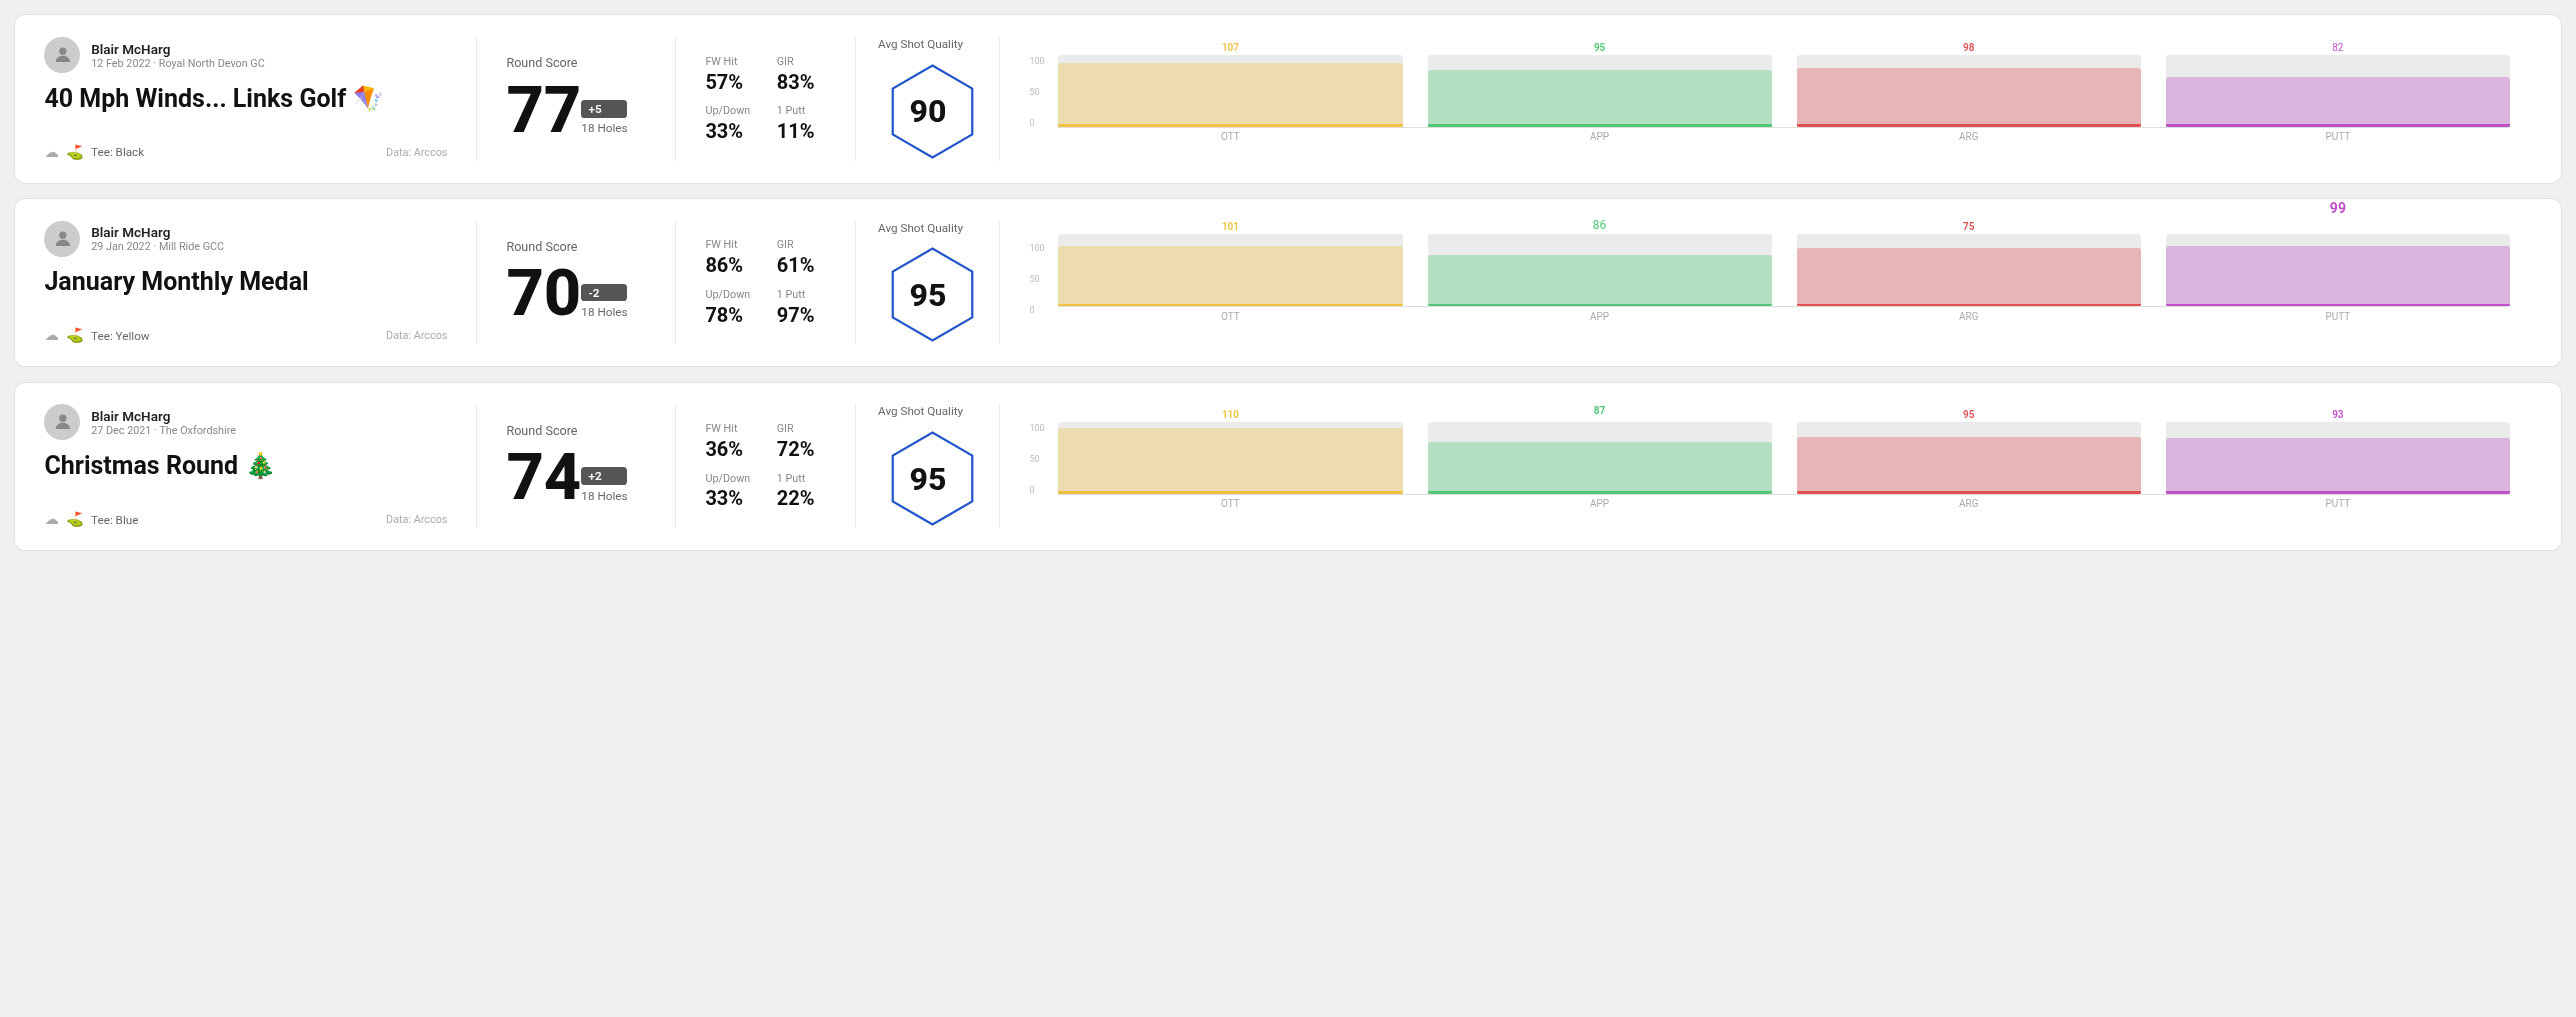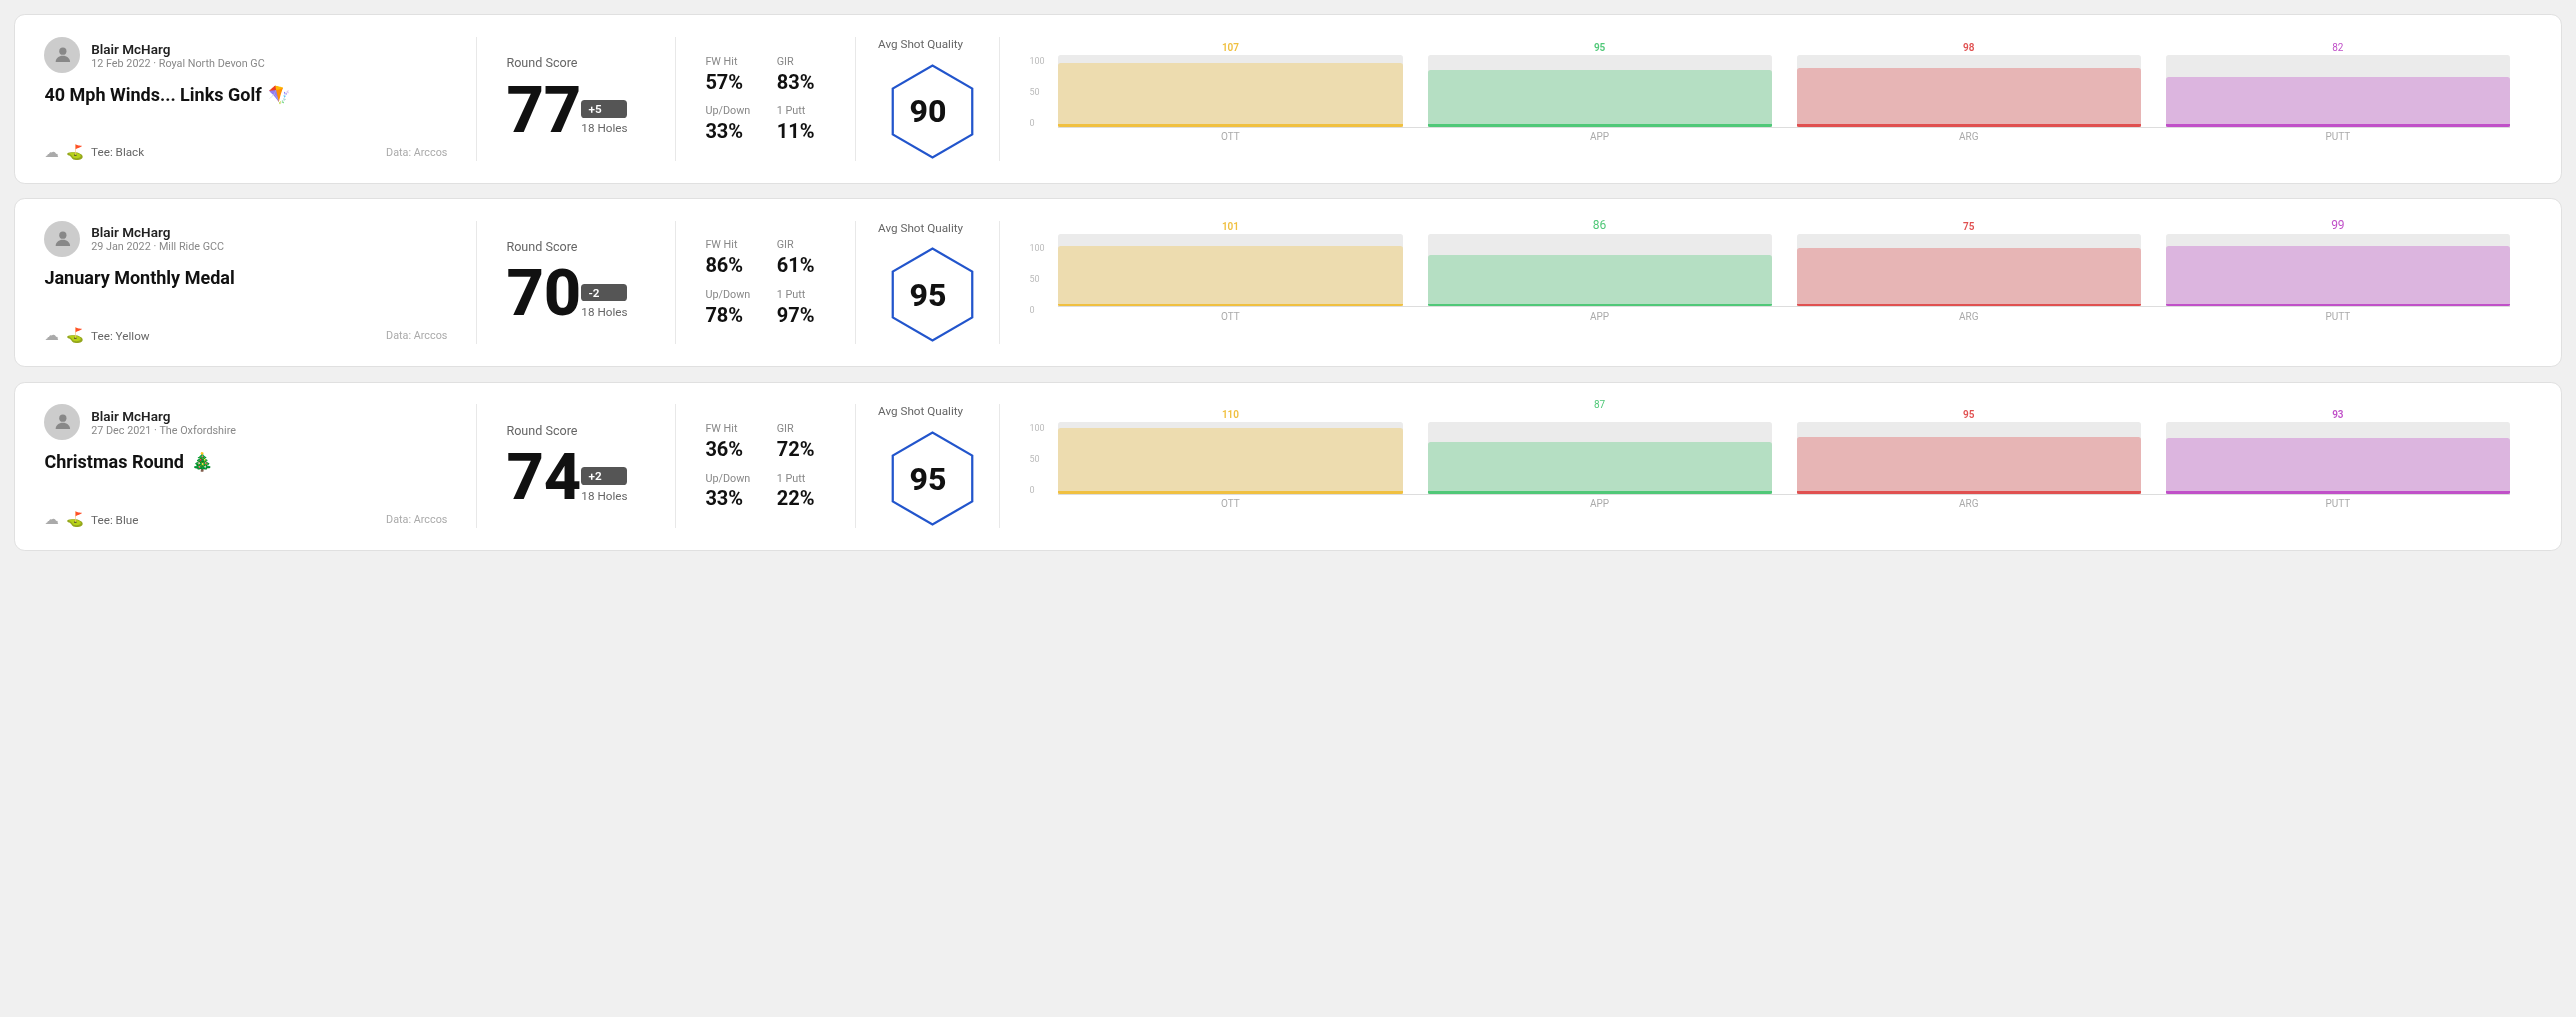--- a/index.html
+++ b/index.html
@@ -47,21 +47,21 @@
     .user-info .user-name {
       font-weight: 600;
       font-size: 13.5px;
       color: #222;
     }
     .user-info .user-meta {
       font-size: 10.8px;
       color: #888;
     }
     .round-title {
-      font-size: 18px;
+      font-size: 25px;
       font-weight: 700;
       color: #111;
       margin-bottom: 7.2px;
       display: flex;
       align-items: center;
       gap: 7.2px;
     }
     .card-footer {
       display: flex;
       justify-content: space-between;
@@ -412,21 +412,21 @@
         </div>
       </div>
       <div style="display:flex;flex-direction:column;align-items:center;flex:1;">
         <span style="font-size:10px;font-weight:600;color:#e05050;margin-bottom:1.8px;">75</span>
         <div style="width:100%;height:72px;background:#ebebeb;border-radius:2.7px 2.7px 0 0;position:relative;display:flex;align-items:flex-end;">
           <div style="width:100%;height:58px;background:#e05050;border-radius:2.7px 2.7px 0 0;opacity:0.35;"></div>
           <div style="position:absolute;bottom:0;left:0;right:0;height:2.7px;background:#e05050;border-radius:0 0 1.8px 1.8px;"></div>
         </div>
       </div>
       <div style="display:flex;flex-direction:column;align-items:center;flex:1;">
-        <span style="font-size:12px;font-weight:400;color:#c050c8;margin-bottom:2px;">99</span>
+        <span style="font-size:14px;font-weight:700;color:#c050c8;margin-bottom:18px;">99</span>
         <div style="width:100%;height:72px;background:#ebebeb;border-radius:2.7px 2.7px 0 0;position:relative;display:flex;align-items:flex-end;">
           <div style="width:100%;height:60px;background:#c050c8;border-radius:2.7px 2.7px 0 0;opacity:0.35;"></div>
           <div style="position:absolute;bottom:0;left:0;right:0;height:2.7px;background:#c050c8;border-radius:0 0 1.8px 1.8px;"></div>
         </div>
       </div>
           </div>
     <div style="display:flex;gap:25px;margin-top:3.6px;padding-left:0;">
             <div style="flex:1;text-align:center;font-size:10px;color:#aaa;">OTT</div>
             <div style="flex:1;text-align:center;font-size:10px;color:#aaa;">APP</div>
             <div style="flex:1;text-align:center;font-size:10px;color:#aaa;">ARG</div>
@@ -516,21 +516,21 @@
     </div>
     <div style="display:flex;align-items:flex-end;gap:25px;height:72px;border-bottom:0.9px solid #ddd;">
       <div style="display:flex;flex-direction:column;align-items:center;flex:1;">
         <span style="font-size:10px;font-weight:600;color:#f0c040;margin-bottom:1.8px;">110</span>
         <div style="width:100%;height:72px;background:#ebebeb;border-radius:2.7px 2.7px 0 0;position:relative;display:flex;align-items:flex-end;">
           <div style="width:100%;height:66px;background:#f0c040;border-radius:2.7px 2.7px 0 0;opacity:0.35;"></div>
           <div style="position:absolute;bottom:0;left:0;right:0;height:2.7px;background:#f0c040;border-radius:0 0 1.8px 1.8px;"></div>
         </div>
       </div>
       <div style="display:flex;flex-direction:column;align-items:center;flex:1;">
-        <span style="font-size:10px;font-weight:400;color:#50c878;margin-bottom:12px;">87</span>
+        <span style="font-size:10px;font-weight:700;color:#50c878;margin-bottom:6px;">87</span>
         <div style="width:100%;height:72px;background:#ebebeb;border-radius:2.7px 2.7px 0 0;position:relative;display:flex;align-items:flex-end;">
           <div style="width:100%;height:52px;background:#50c878;border-radius:2.7px 2.7px 0 0;opacity:0.35;"></div>
           <div style="position:absolute;bottom:0;left:0;right:0;height:2.7px;background:#50c878;border-radius:0 0 1.8px 1.8px;"></div>
         </div>
       </div>
       <div style="display:flex;flex-direction:column;align-items:center;flex:1;">
         <span style="font-size:10px;font-weight:600;color:#e05050;margin-bottom:1.8px;">95</span>
         <div style="width:100%;height:72px;background:#ebebeb;border-radius:2.7px 2.7px 0 0;position:relative;display:flex;align-items:flex-end;">
           <div style="width:100%;height:57px;background:#e05050;border-radius:2.7px 2.7px 0 0;opacity:0.35;"></div>
           <div style="position:absolute;bottom:0;left:0;right:0;height:2.7px;background:#e05050;border-radius:0 0 1.8px 1.8px;"></div>

